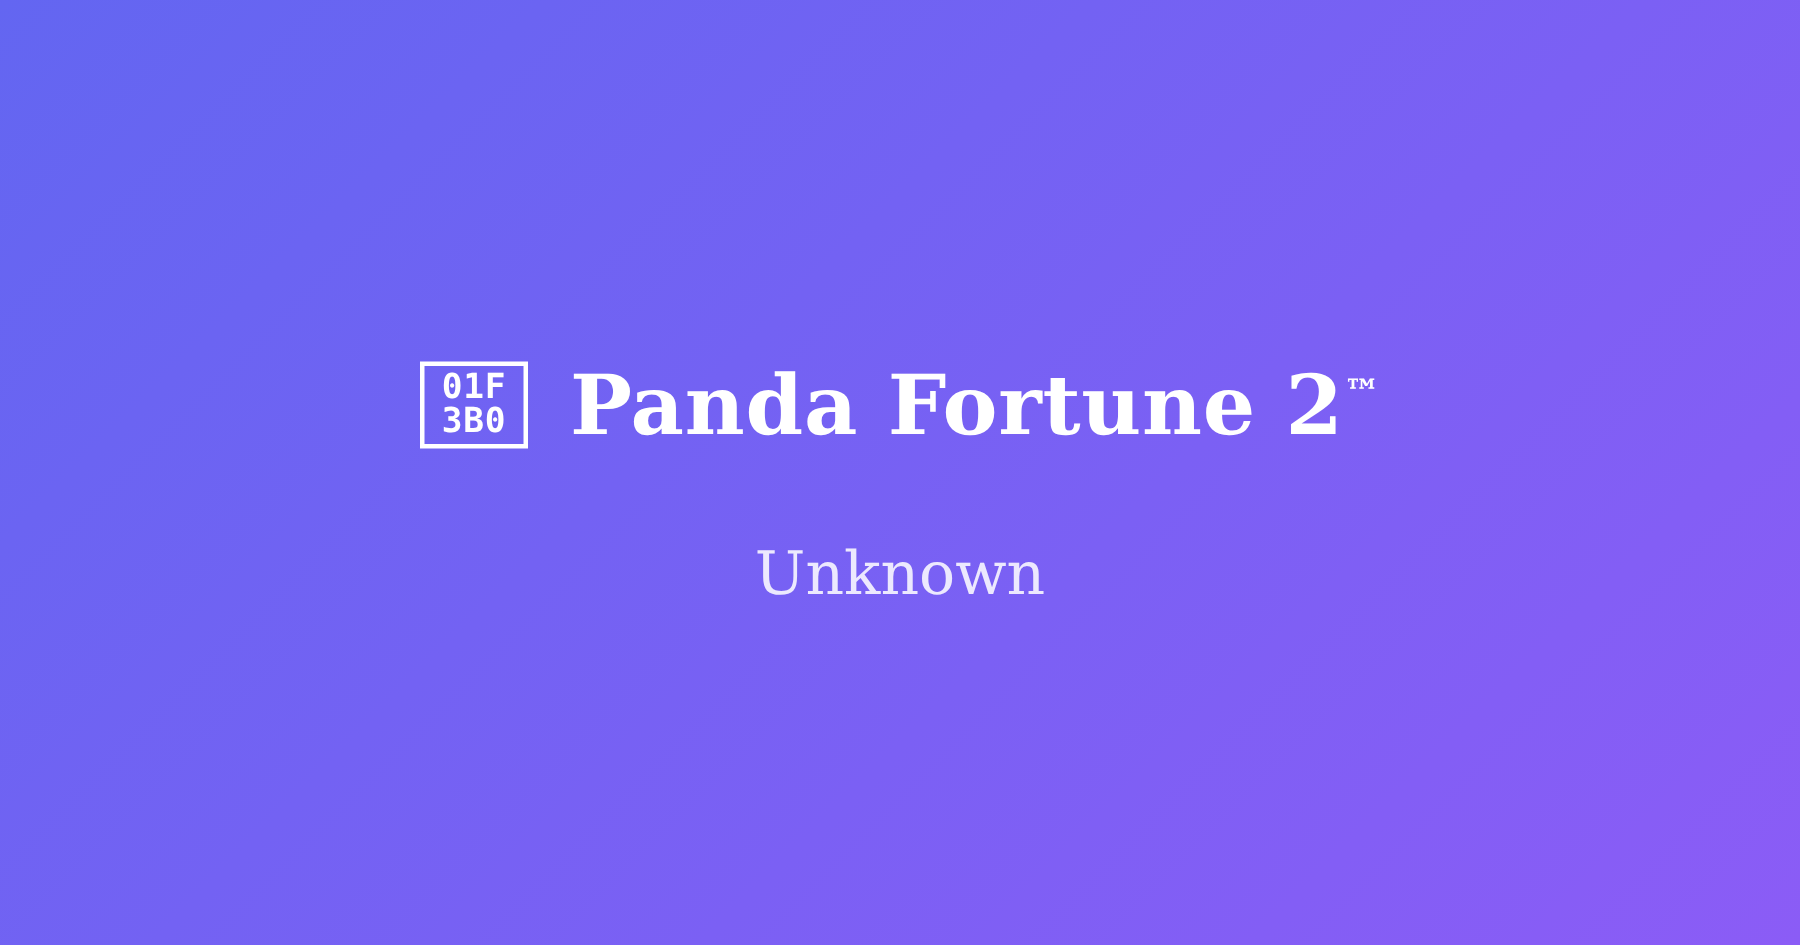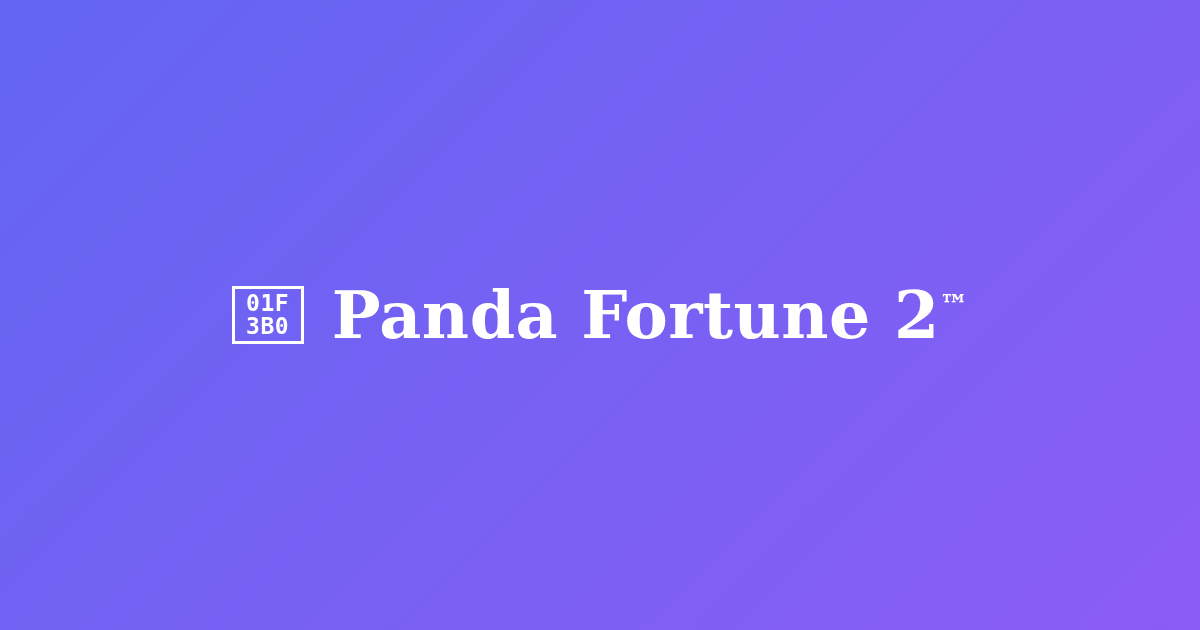--- a/index.html
+++ b/index.html
@@ -64,21 +64,21 @@
   .tofu-row {
     display: block;
     white-space: pre;
   }
 
   .og-title {
     margin: 0;
     padding: 0;
     color: #ffffff;
     font-family: "DejaVu Serif", "Liberation Serif", serif;
-    font-size: 65px;
+    font-size: 55px;
     font-weight: 700;
     line-height: 1.05;
     letter-spacing: 0.5px;
     white-space: nowrap;
   }
   .og-title .tm {
     font-size: 0.44em;
     vertical-align: super;
     line-height: 0;
     letter-spacing: 0;
@@ -124,15 +124,16 @@
 
     <span class="tofu">
       <span class="tofu-row">01F</span>
       <span class="tofu-row">3B0</span>
     </span>
 
     <h1 class="og-title"><span>Panda Fortune 2</span><span class="tm">™</span></h1>
 
   </div>
 
+  <p class="og-subtitle">Unknown</p>
 
 
 </div>
 
 </body></html>

